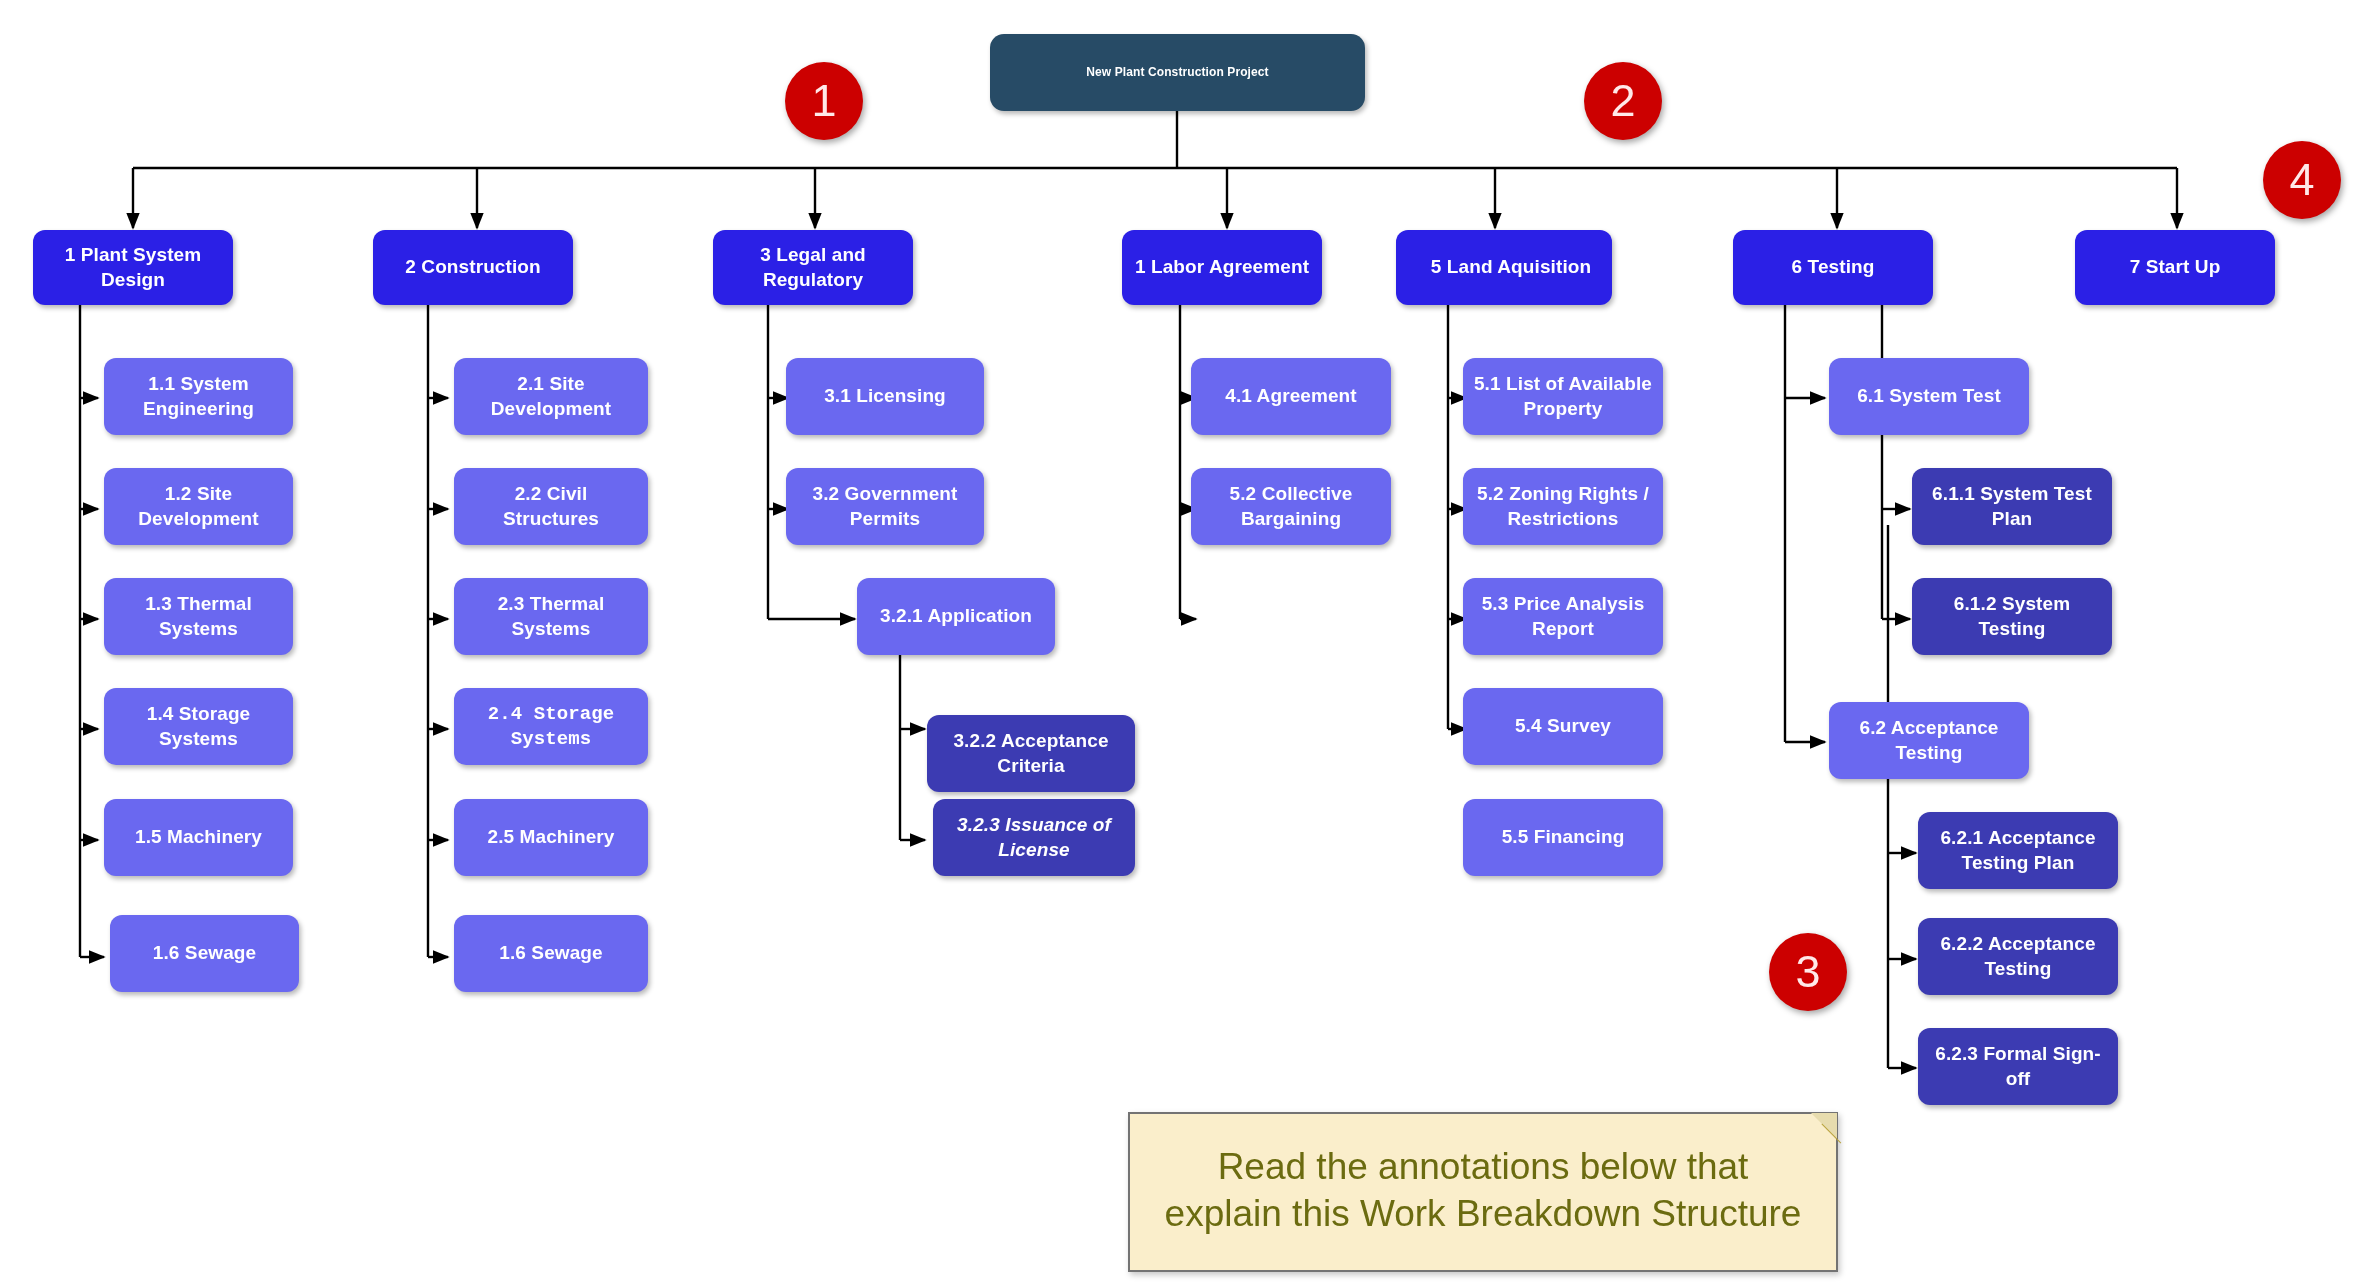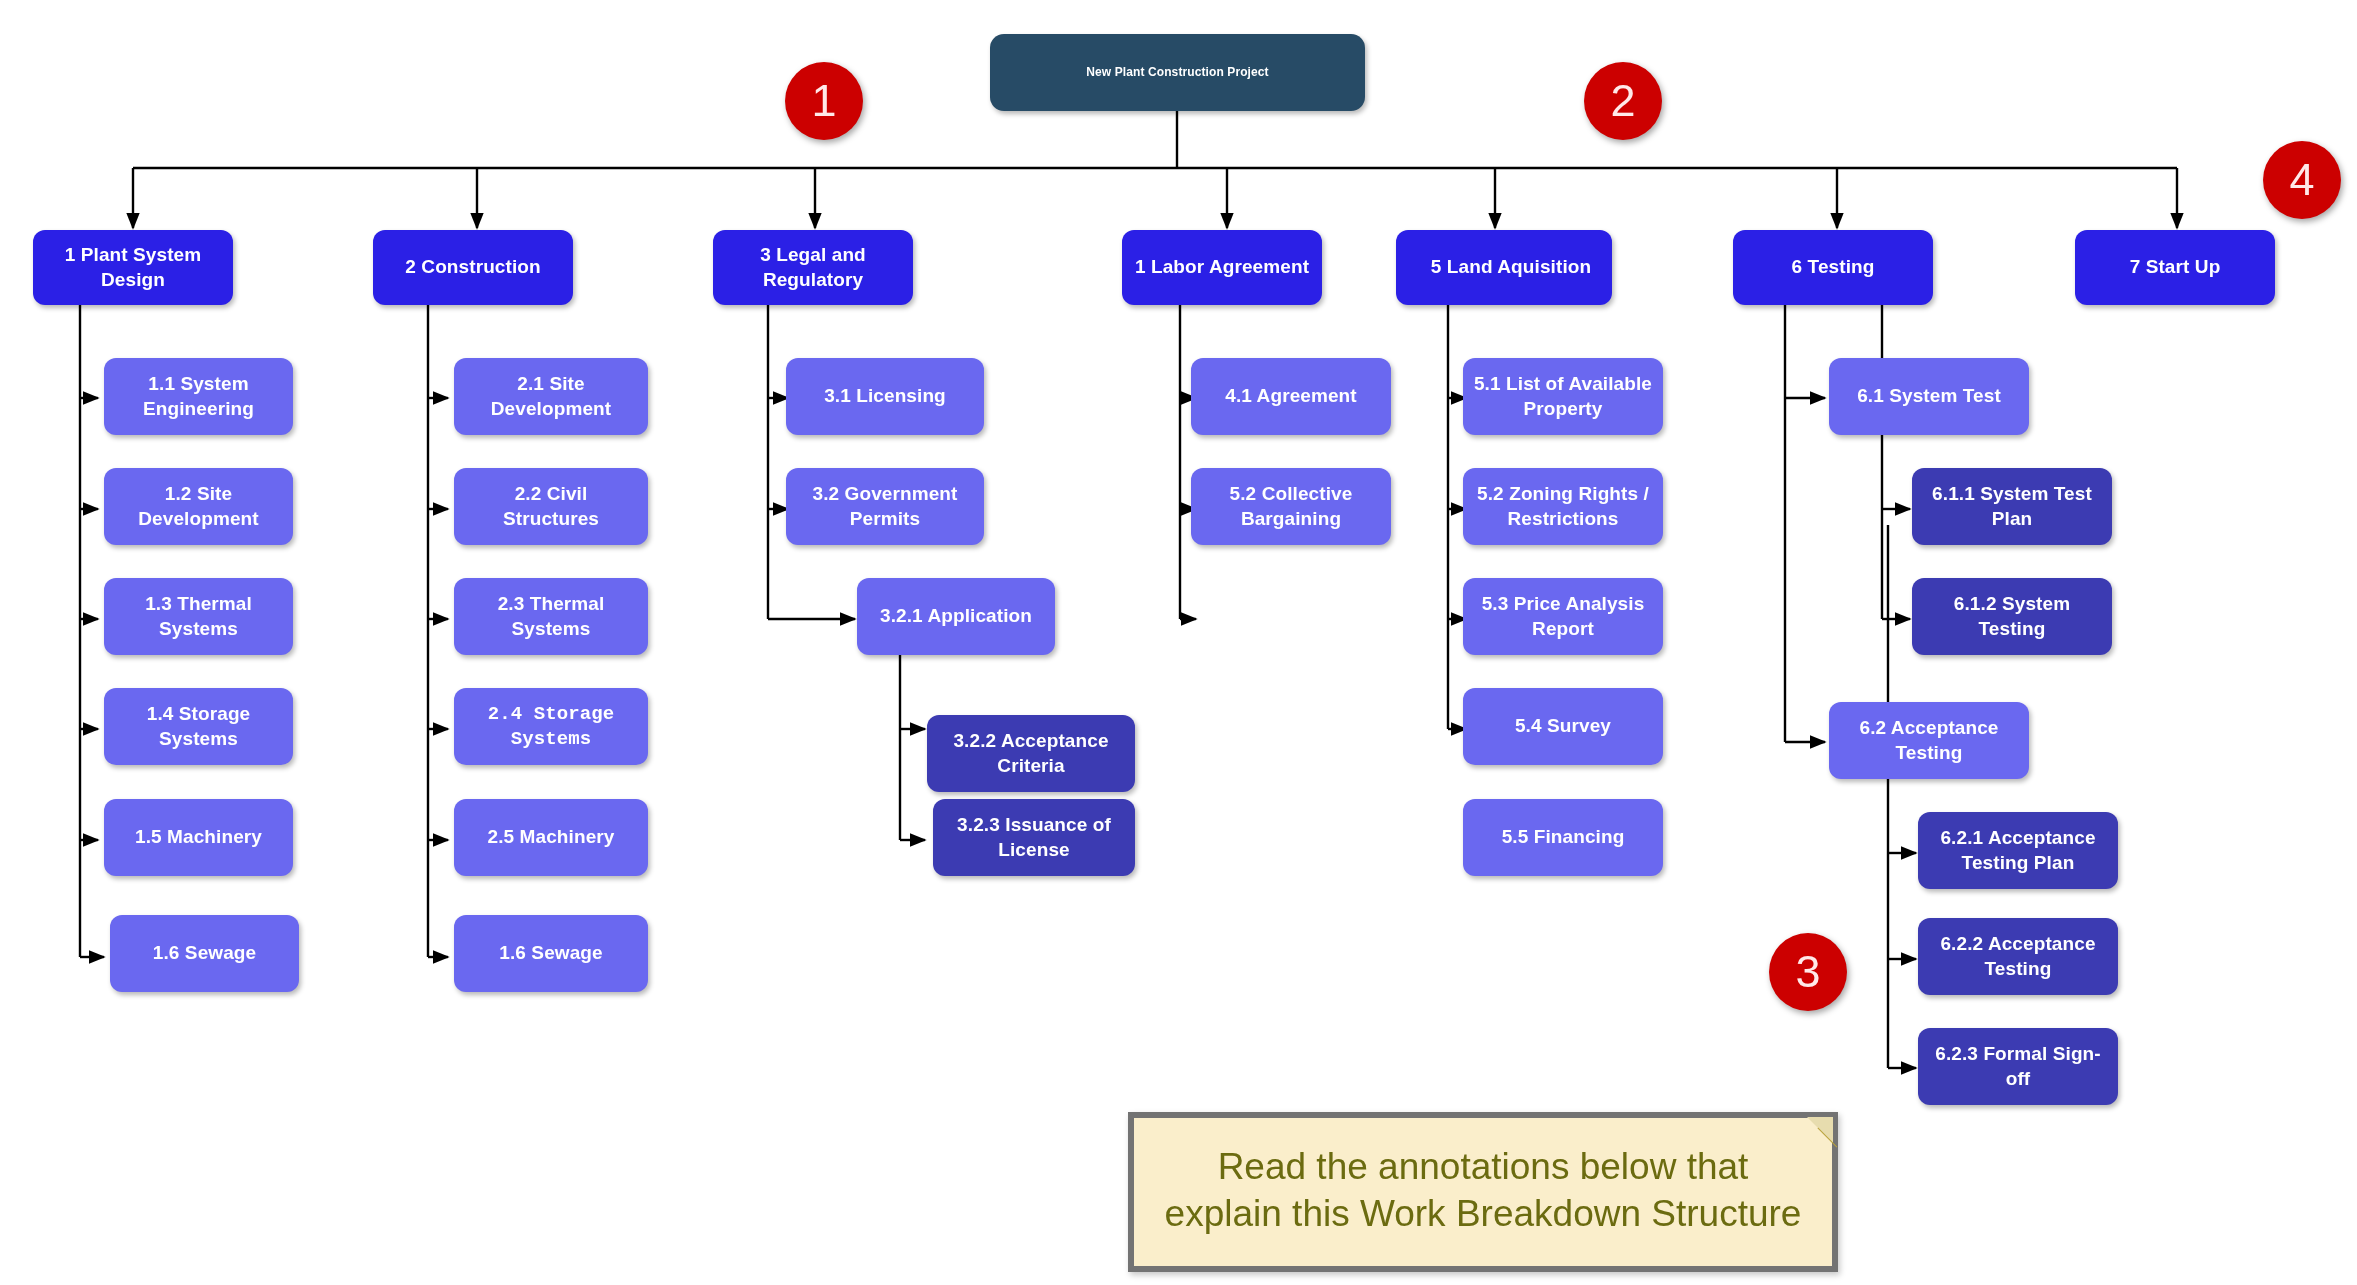--- a/index.html
+++ b/index.html
@@ -71,21 +71,21 @@
     display: flex;
     align-items: center;
     justify-content: center;
     font-weight: normal;
     box-shadow: 2px 3px 6px rgba(0,0,0,0.35);
   }
 
   .sticky {
     position: absolute;
     background: #faeecb;
-    border: 6px solid #737373;
+    border: 2px solid #737373;
     color: #6b6b10;
     display: flex;
     align-items: center;
     justify-content: center;
     text-align: center;
     font-size: 37px;
     line-height: 1.28;
     padding: 14px 18px 18px 18px;
     box-sizing: border-box;
     box-shadow: 2px 3px 6px rgba(0,0,0,0.22);
@@ -243,21 +243,21 @@
   </div>
   <div class="node lvl2" style="left:786px; top:468px; width:198px; height:77px;">
     <span>3.2  Government Permits</span>
   </div>
   <div class="node lvl2" style="left:857px; top:578px; width:198px; height:77px;">
     <span>3.2.1  Application</span>
   </div>
   <div class="node lvl3" style="left:927px; top:715px; width:208px; height:77px;">
     <span>3.2.2  Acceptance Criteria</span>
   </div>
-  <div class="node lvl3" style="left:933px; top:799px; width:202px; height:77px;">
+  <div class="node lvl3" style="left:933px; top:799px; width:202px; height:77px;font-style:italic;">
     <span>3.2.3  Issuance of License</span>
   </div>
 
   <div class="node lvl1" style="left:1122px; top:230px; width:200px; height:75px;">
     <span>1  Labor Agreement</span>
   </div>
   <div class="node lvl2" style="left:1191px; top:358px; width:200px; height:77px;">
     <span>4.1  Agreement</span>
   </div>
   <div class="node lvl2" style="left:1191px; top:468px; width:200px; height:77px;">

